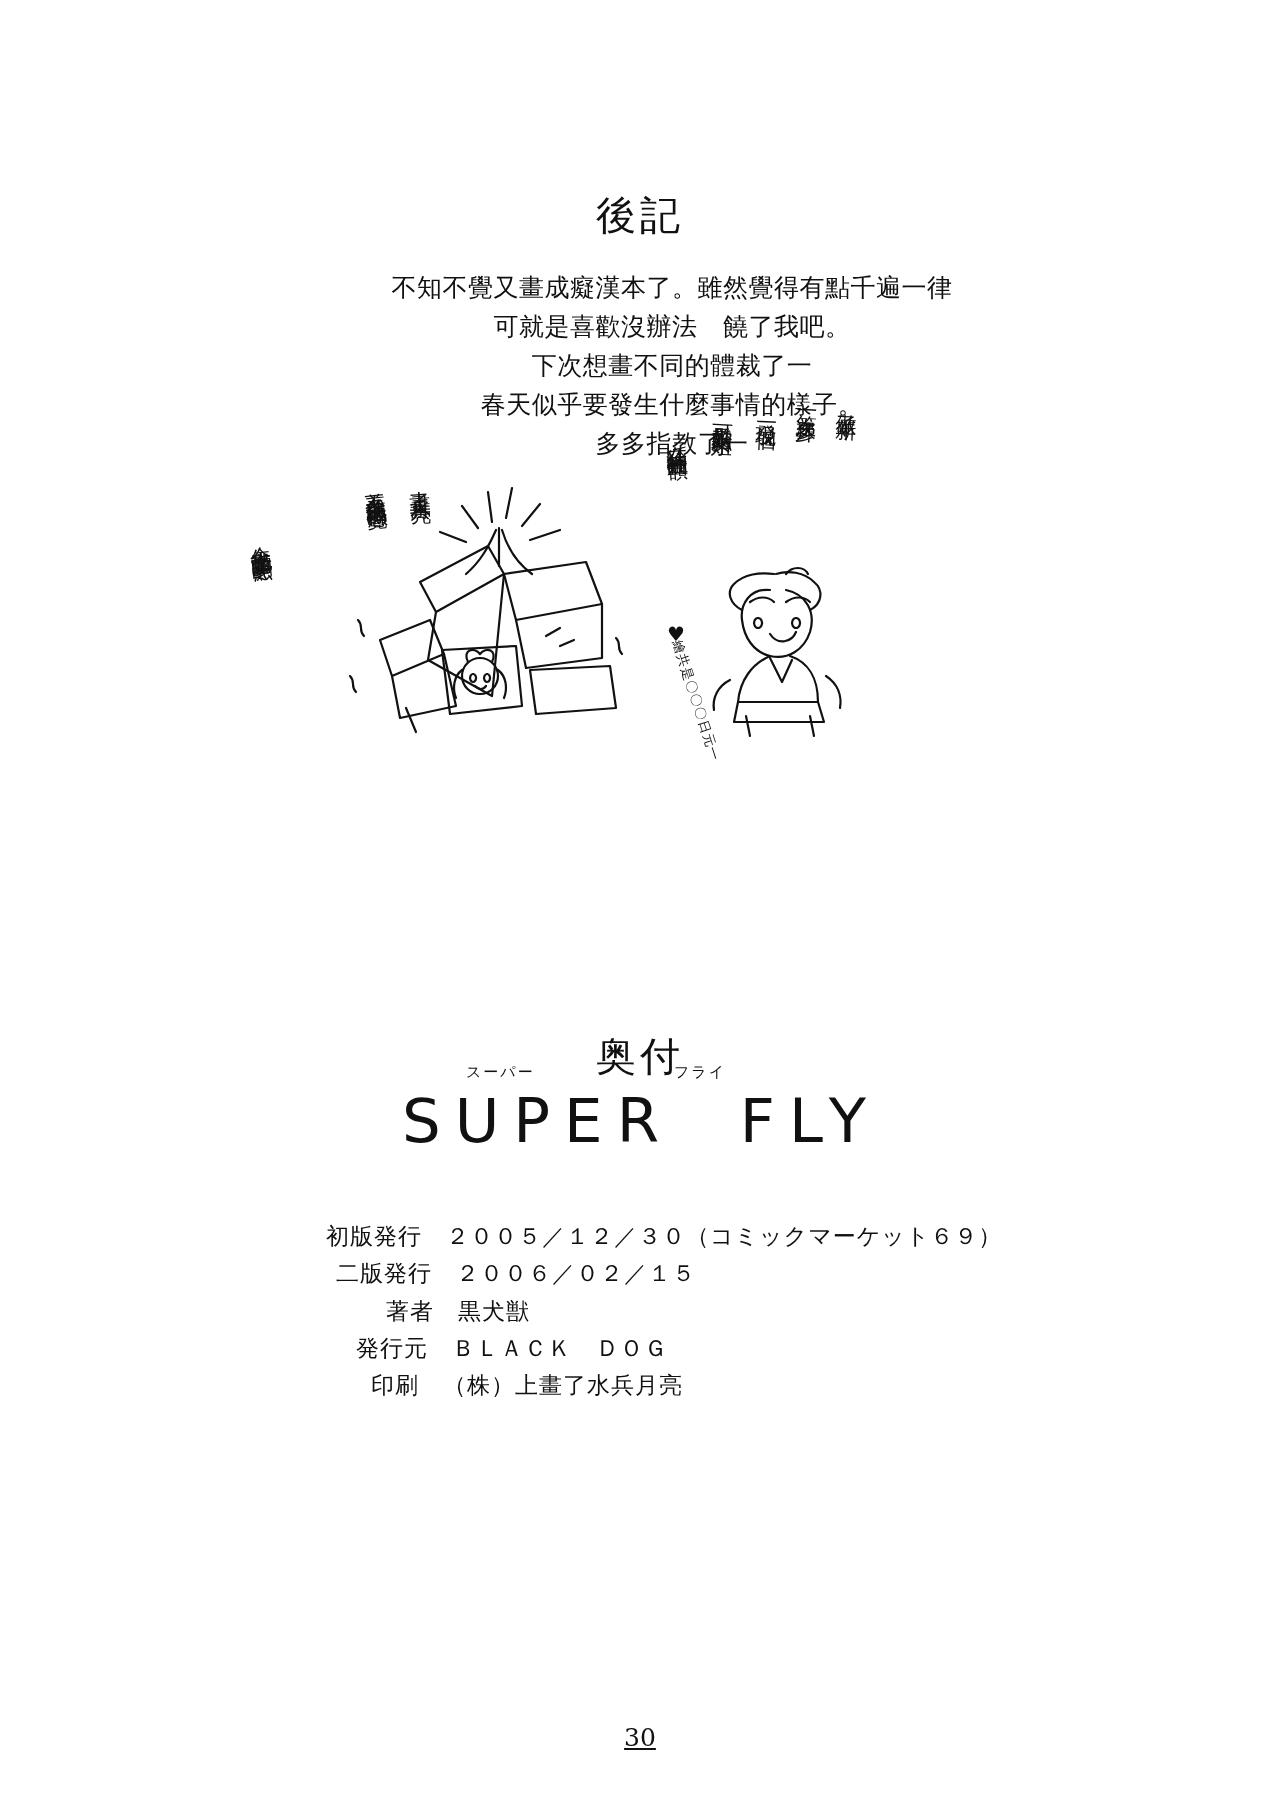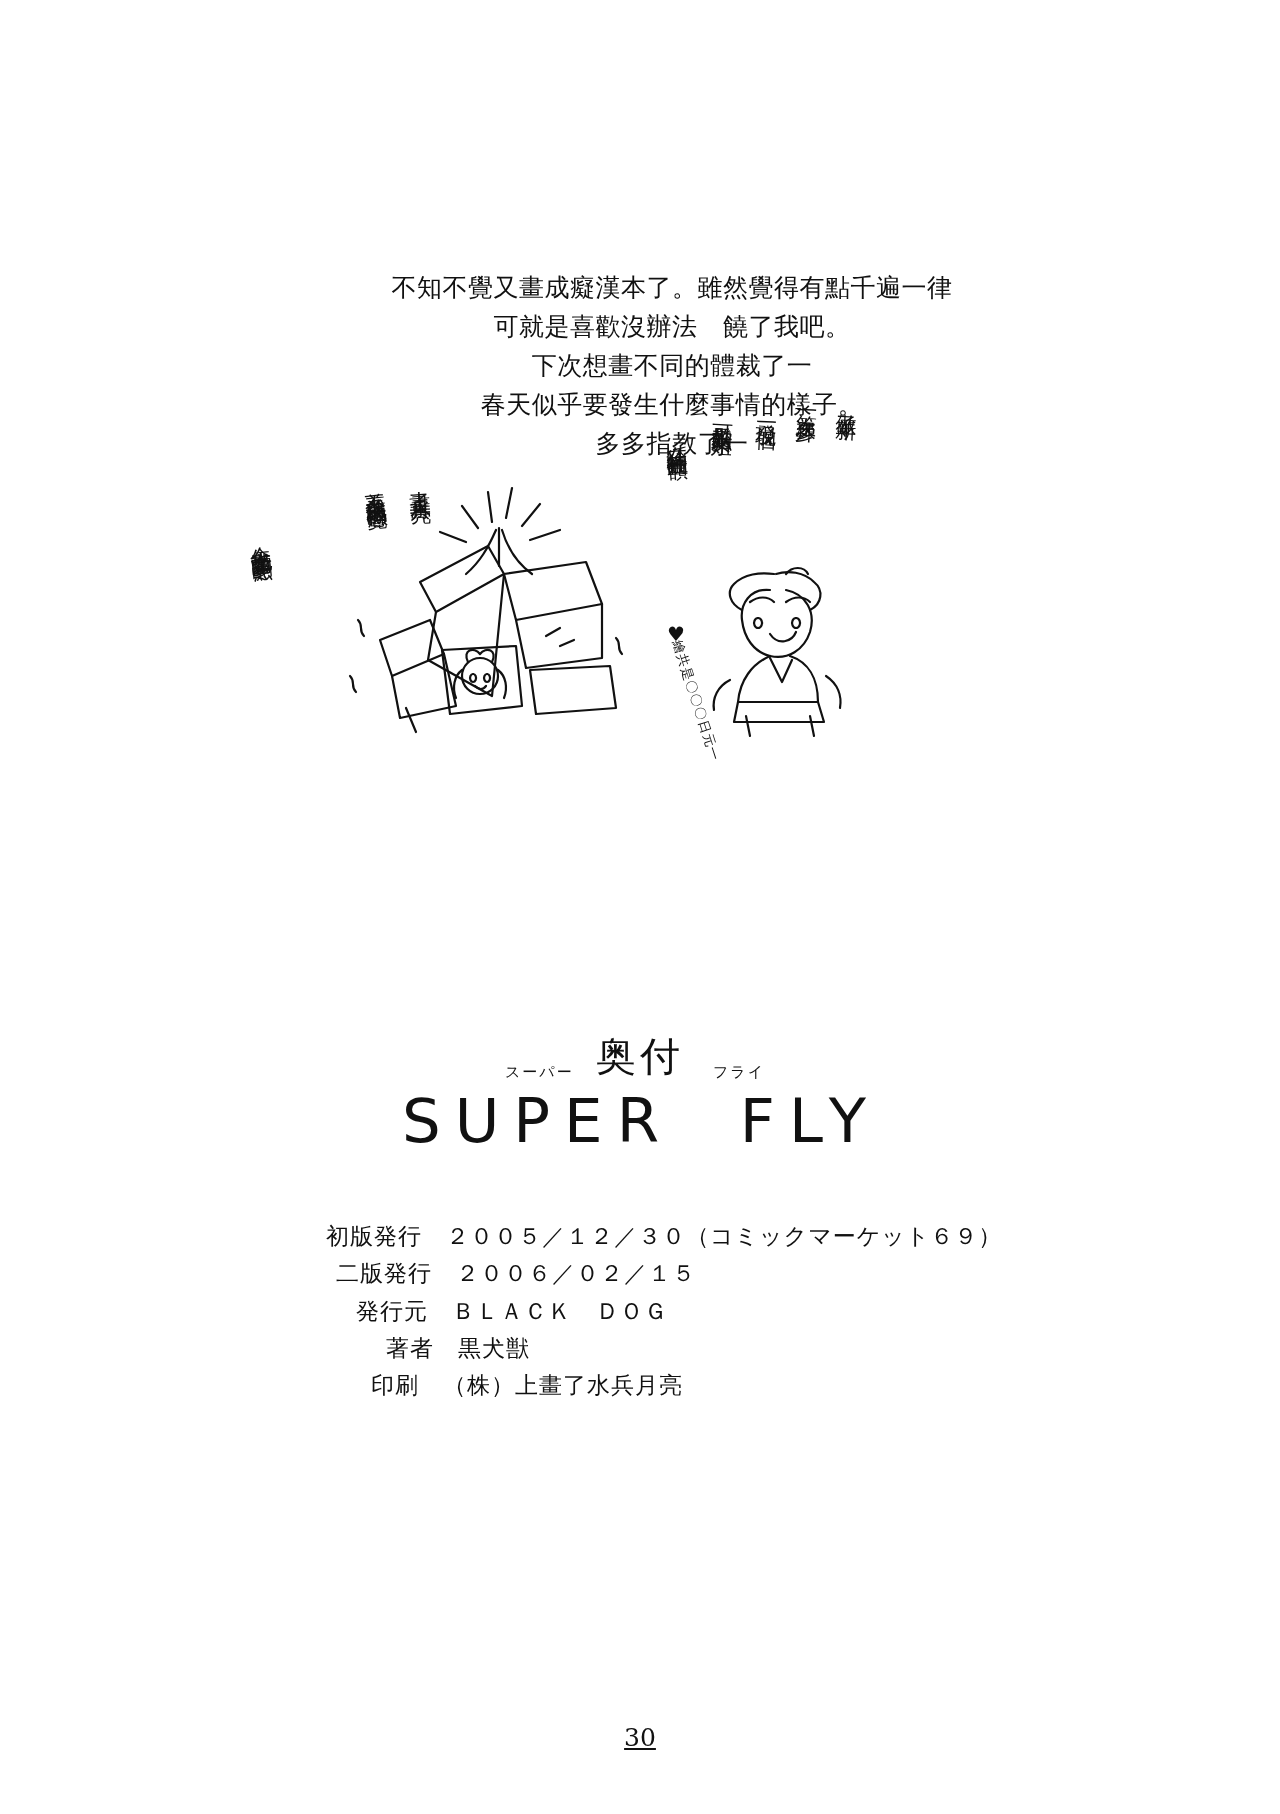--- a/index.html
+++ b/index.html
@@ -138,21 +138,20 @@
     font-family: "DejaVu Sans", "Liberation Sans", sans-serif;
     font-weight: 400;
     white-space: pre;
   }
   .ruby-a, .ruby-b {
     position: absolute;
     top: -22px;
     font-size: 15px;
     letter-spacing: 2px;
     font-family: "DejaVu Serif", "Liberation Serif", serif;
-    margin-left: 39px;
   }
   .ruby-a { left: 66px; }
   .ruby-b { left: 274px; }
 
   .imprint {
     position: absolute;
     top: 1218px;
     left: 0;
     width: 100%;
   }
@@ -195,20 +194,21 @@
     font-size: 25px;
     font-family: "DejaVu Serif", "Liberation Serif", serif;
     text-decoration: underline;
   }
 </style>
 </head>
 <body>
 
 <div class="page">
 
+  <div class="afterword-title">後記</div>
 
   <div class="afterword-body">不知不覺又畫成癡漢本了。雖然覺得有點千遍一律
 可就是喜歡沒辦法　饒了我吧。
 下次想畫不同的體裁了一
 春天似乎要發生什麼事情的樣子。
 多多指教了一</div>
 
   <div class="sketch-area">
 
     <svg class="sketch-svg" width="820" height="340" viewBox="0 0 820 340">
@@ -288,22 +288,22 @@
       <span class="ruby-a">スーパー</span>
       <span class="ruby-b">フライ</span>
       <span class="logo-main">SUPER  FLY</span>
     </span>
   </div>
 
   <div class="imprint">
     <div class="imprint-inner">
       <span class="imprint-row r1">初版発行　２００５／１２／３０（コミックマーケット６９）</span>
       <span class="imprint-row r2">二版発行　２００６／０２／１５</span>
+      <span class="imprint-row r4">著者　黒犬獣</span>
       <span class="imprint-row r3">発行元　ＢＬＡＣＫ　ＤＯＧ</span>
-      <span class="imprint-row r4">著者　黒犬獣</span>
       <span class="imprint-row r5">印刷　（株）上畫了水兵月亮</span>
     </div>
   </div>
 
 
   <div class="page-number">30</div>
 
 </div>
 
 </body></html>

